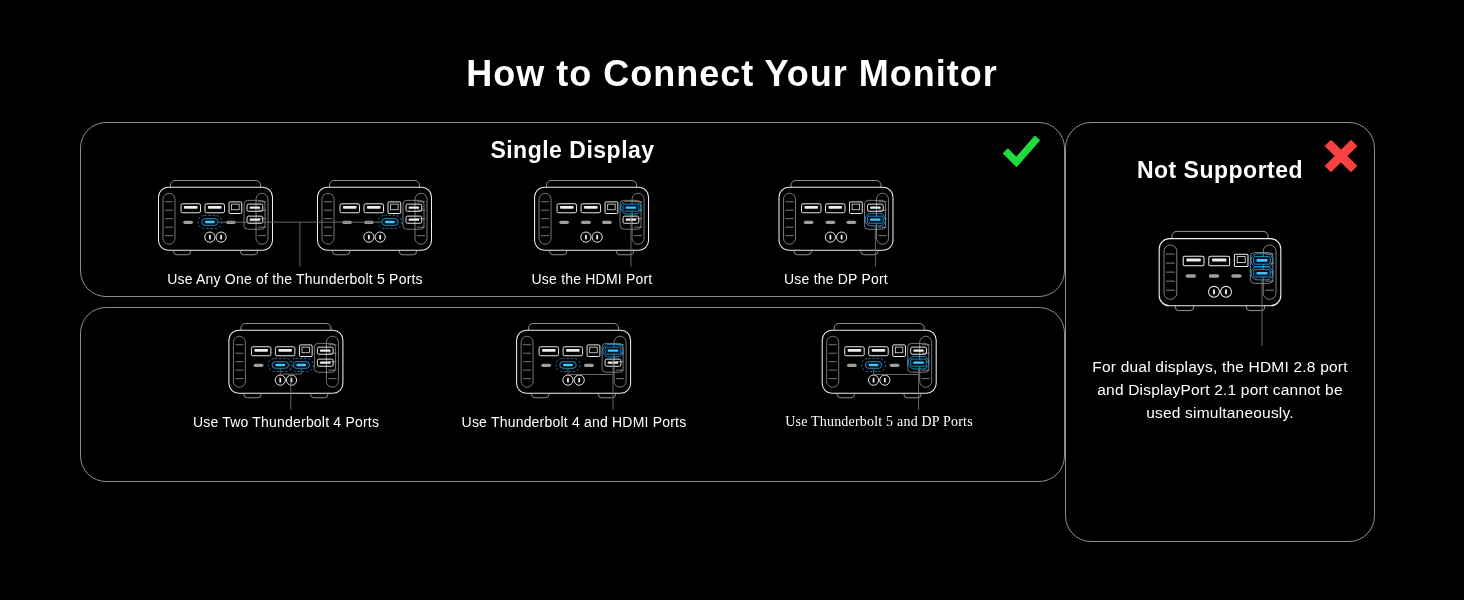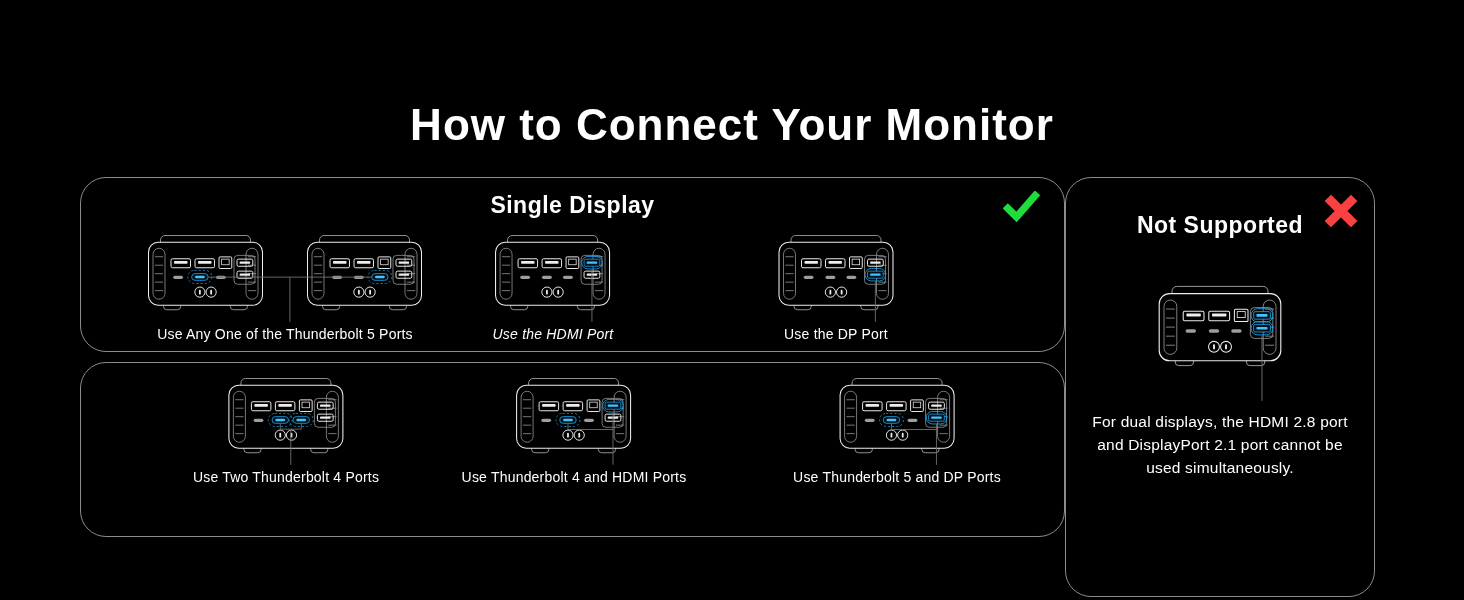--- a/index.html
+++ b/index.html
@@ -5,24 +5,24 @@
   * { margin:0; padding:0; box-sizing:border-box; }
   html,body { background:#000; }
   body{
     width:1464px; height:600px; overflow:hidden;
     font-family:"Liberation Sans", sans-serif;
     color:#fff;
     position:relative;
   }
   h1{
     text-align:center;
-    font-size:44px;
+    font-size:36px;
     font-weight:bold;
     letter-spacing:1px;
-    padding-top:103px;
+    padding-top:56px;
     line-height:1;
   }
   .row{
     display:flex;
     margin:30px 79px 0 80px;
     align-items:stretch;
   }
   .left-col{
     display:flex; flex-direction:column; gap:10px;
     width:985px; flex:0 0 985px;
@@ -70,21 +70,21 @@
       <section class="panel">
         <header class="panel-head">
           <h2>Single Display</h2>
           <span class="status-icon check">
             <svg viewBox="0 0 40 34" width="37" height="31" aria-hidden="true">
               <path d="M5 19 L14.5 28.5 L35 5" fill="none" stroke="currentColor" stroke-width="8" stroke-linecap="square" stroke-linejoin="miter"></path>
             </svg>
           </span>
         </header>
         <div class="figs">
-            <div class="figure" style="left: 204px; text-align: center;">
+            <div class="figure" style="left: 214px; text-align: center;">
               <svg viewBox="0 0 372 122" width="279" height="92">
                 <g transform="translate(0,0)">
                   <rect x="20" y="3" width="120" height="16" rx="6" fill="none" stroke="#9e9e9e" stroke-width="1.2"></rect>
                   <rect x="24" y="88" width="23" height="14" rx="4.5" fill="none" stroke="#9e9e9e" stroke-width="1.2"></rect>
                   <rect x="113" y="88" width="23" height="14" rx="4.5" fill="none" stroke="#9e9e9e" stroke-width="1.2"></rect>
                   <rect x="4" y="12" width="152" height="84" rx="13" fill="#000" stroke="#ededed" stroke-width="1.4"></rect>
                   <rect x="10" y="20" width="16" height="68" rx="8" fill="none" stroke="#9e9e9e" stroke-width="1"></rect>
                   <line x1="12.5" x2="23.5" y1="31.3" y2="31.3" stroke="#9e9e9e" stroke-width="1"></line>
                   <line x1="12.5" x2="23.5" y1="42.6" y2="42.6" stroke="#9e9e9e" stroke-width="1"></line>
                   <line x1="12.5" x2="23.5" y1="53.900000000000006" y2="53.900000000000006" stroke="#9e9e9e" stroke-width="1"></line>
@@ -152,21 +152,21 @@
                   <rect x="94" y="56.6" width="13" height="3.4" rx="1.6" fill="#46c2ff"></rect>
                   <circle cx="72.5" cy="78.5" r="6.8" fill="none" stroke="#ededed" stroke-width="1.3"></circle>
                   <rect x="71.3" y="75.3" width="2.4" height="6.4" rx="1.2" fill="#ededed"></rect>
                   <circle cx="87.5" cy="78.5" r="6.8" fill="none" stroke="#ededed" stroke-width="1.3"></circle>
                   <rect x="86.3" y="75.3" width="2.4" height="6.4" rx="1.2" fill="#ededed"></rect>
                 </g>
                 <path d="M83.5 58.5 H301.5 M192.5 58.5 V118" fill="none" stroke="#707070" stroke-width="1.2"></path>
               </svg>
               <span class="fig-label">Use Any One of the Thunderbolt 5 Ports</span>
             </div>
-            <div class="figure" style="left: 472px; font-style: italic;">
+            <div class="figure" style="left: 511px;">
               <svg viewBox="0 0 160 122" width="120" height="92">
                 <g transform="translate(0,0)">
                   <rect x="20" y="3" width="120" height="16" rx="6" fill="none" stroke="#9e9e9e" stroke-width="1.2"></rect>
                   <rect x="24" y="88" width="23" height="14" rx="4.5" fill="none" stroke="#9e9e9e" stroke-width="1.2"></rect>
                   <rect x="113" y="88" width="23" height="14" rx="4.5" fill="none" stroke="#9e9e9e" stroke-width="1.2"></rect>
                   <rect x="4" y="12" width="152" height="84" rx="13" fill="#000" stroke="#ededed" stroke-width="1.4"></rect>
                   <rect x="10" y="20" width="16" height="68" rx="8" fill="none" stroke="#9e9e9e" stroke-width="1"></rect>
                   <line x1="12.5" x2="23.5" y1="31.3" y2="31.3" stroke="#9e9e9e" stroke-width="1"></line>
                   <line x1="12.5" x2="23.5" y1="42.6" y2="42.6" stroke="#9e9e9e" stroke-width="1"></line>
                   <line x1="12.5" x2="23.5" y1="53.900000000000006" y2="53.900000000000006" stroke="#9e9e9e" stroke-width="1"></line>
@@ -334,21 +334,21 @@
                   <rect x="94" y="56.5" width="13" height="4.5" rx="2.2" fill="#9e9e9e"></rect>
                   <circle cx="72.5" cy="78.5" r="6.8" fill="none" stroke="#ededed" stroke-width="1.3"></circle>
                   <rect x="71.3" y="75.3" width="2.4" height="6.4" rx="1.2" fill="#ededed"></rect>
                   <circle cx="87.5" cy="78.5" r="6.8" fill="none" stroke="#ededed" stroke-width="1.3"></circle>
                   <rect x="86.3" y="75.3" width="2.4" height="6.4" rx="1.2" fill="#ededed"></rect>
                 </g>
                 <path d="M72.5 63.5 V71 H132.5 M132.5 48.5 V118" fill="none" stroke="#707070" stroke-width="1.2"></path>
               </svg>
               <span class="fig-label">Use Thunderbolt 4 and HDMI Ports</span>
             </div>
-            <div class="figure" style="left: 816px;">
+            <div class="figure" style="left: 798px; font-family: Liberation Serif, serif;">
               <svg viewBox="0 0 160 122" width="120" height="92">
                 <g transform="translate(0,0)">
                   <rect x="20" y="3" width="120" height="16" rx="6" fill="none" stroke="#9e9e9e" stroke-width="1.2"></rect>
                   <rect x="24" y="88" width="23" height="14" rx="4.5" fill="none" stroke="#9e9e9e" stroke-width="1.2"></rect>
                   <rect x="113" y="88" width="23" height="14" rx="4.5" fill="none" stroke="#9e9e9e" stroke-width="1.2"></rect>
                   <rect x="4" y="12" width="152" height="84" rx="13" fill="#000" stroke="#ededed" stroke-width="1.4"></rect>
                   <rect x="10" y="20" width="16" height="68" rx="8" fill="none" stroke="#9e9e9e" stroke-width="1"></rect>
                   <line x1="12.5" x2="23.5" y1="31.3" y2="31.3" stroke="#9e9e9e" stroke-width="1"></line>
                   <line x1="12.5" x2="23.5" y1="42.6" y2="42.6" stroke="#9e9e9e" stroke-width="1"></line>
                   <line x1="12.5" x2="23.5" y1="53.900000000000006" y2="53.900000000000006" stroke="#9e9e9e" stroke-width="1"></line>

